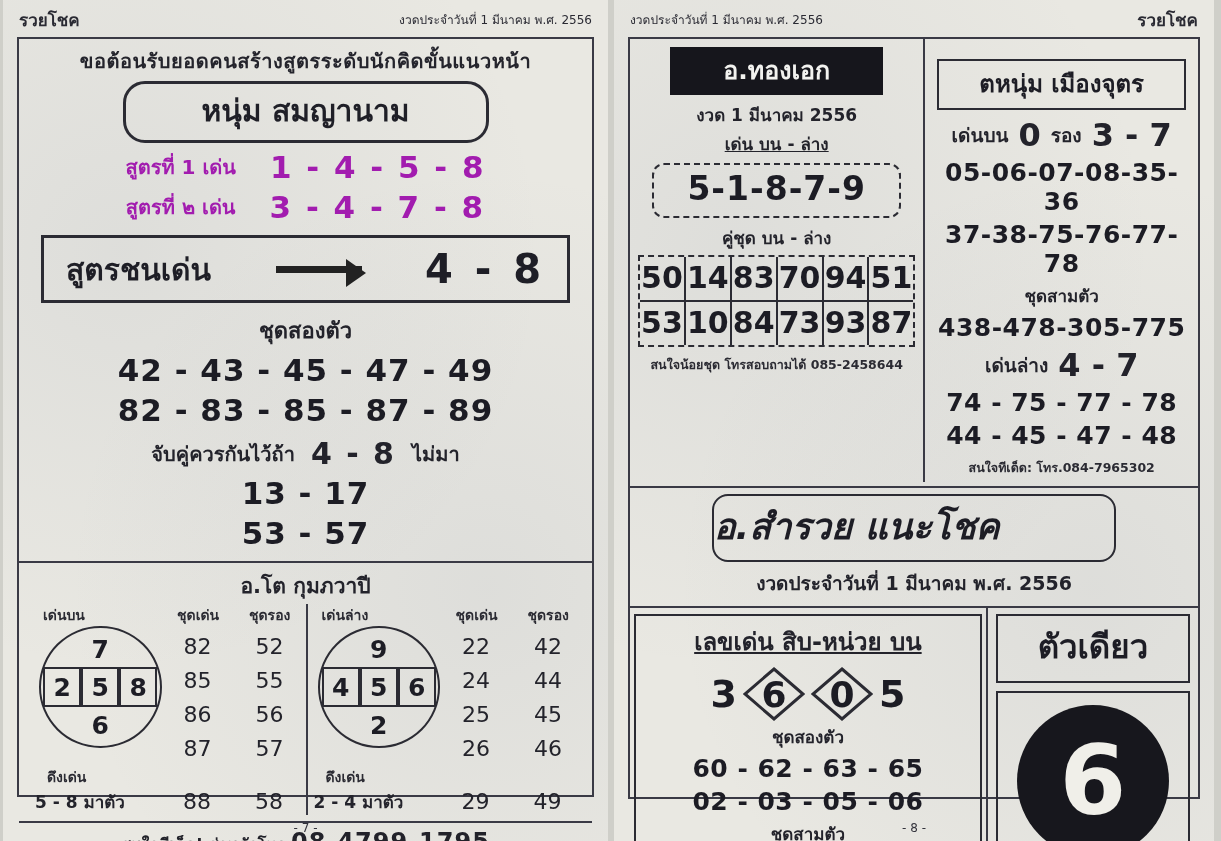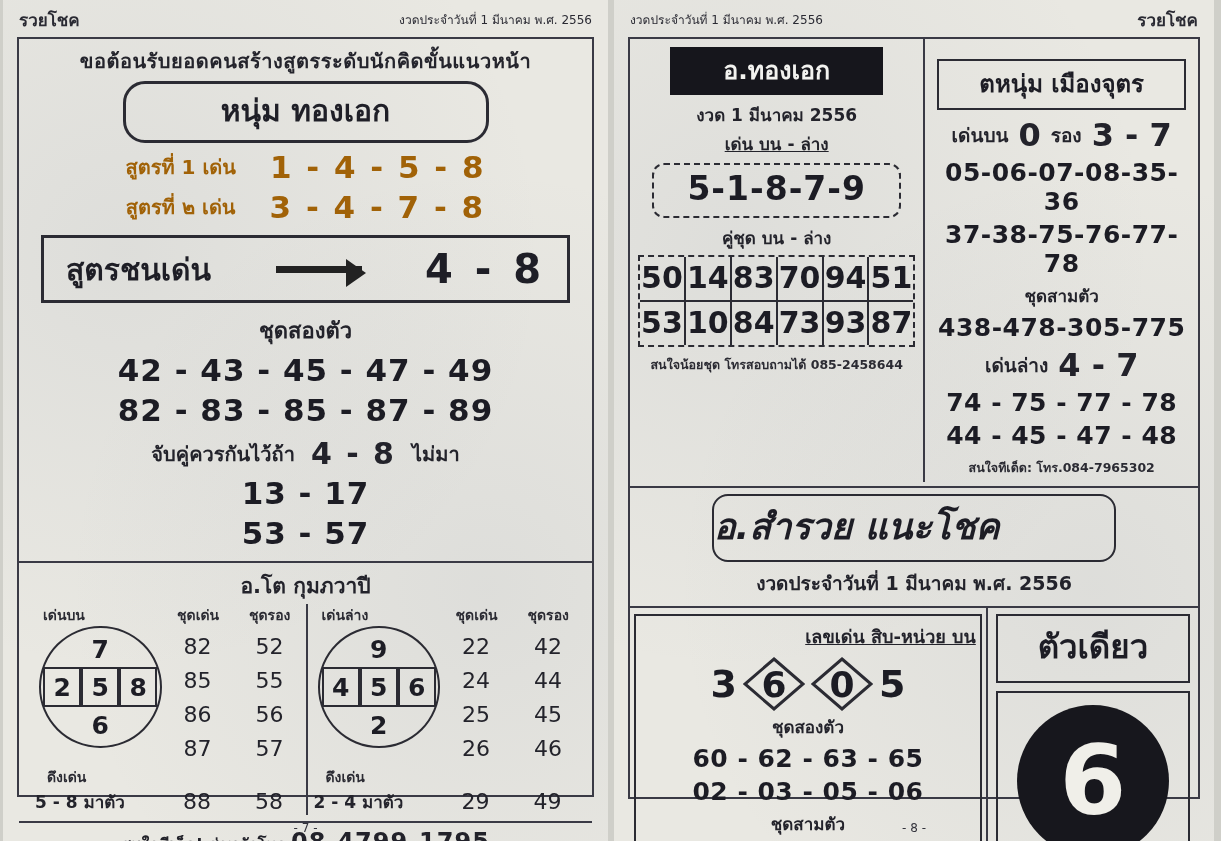--- a/index.html
+++ b/index.html
@@ -52,21 +52,21 @@
     text-align:center;font-size:20px;font-weight:bold;color:#24242c;
     padding:6px 0 2px 0;letter-spacing:.5px;
   }
   .name-box{
     margin:2px auto 6px auto;width:360px;text-align:center;
     border:3px solid #2b2b33;border-radius:22px;padding:3px 0 6px 0;
     font-size:30px;font-weight:bold;color:#1f1f27;
   }
   .row-formula{
     display:flex;align-items:center;justify-content:center;gap:20px;
-    font-size:20px;font-weight:bold;color:#a16207;margin:4px 0;
+    font-size:20px;font-weight:bold;color:#a21caf;margin:4px 0;
   }
   .row-formula .nums{font-size:31px;letter-spacing:2px;margin-left:14px;}
   .big-box{
     margin:10px 22px;border:3px solid #2b2b33;height:68px;
     display:flex;align-items:center;justify-content:space-between;
     padding:0 22px;box-sizing:border-box;
   }
   .big-box .lbl{font-size:30px;font-weight:bold;color:#1e1e26;}
   .arrow{flex:0 0 86px;height:0;border-top:7px solid #222;position:relative;margin:0 4px 0 6px;}
   .arrow:after{content:"";position:absolute;right:-4px;top:-14px;border-left:20px solid #222;border-top:14px solid transparent;border-bottom:14px solid transparent;}
@@ -144,21 +144,21 @@
     margin-top:4px;padding:6px 0 8px 0;
   }
   .r-namebox{
     margin:0 auto;width:400px;text-align:left;border:2px solid #2b2b33;border-radius:16px;
     padding:2px 0 5px 0;font-size:36px;font-weight:bold;font-style:italic;color:#1d1d25;
   }
   .r-date{text-align:center;font-size:19px;font-weight:bold;color:#23232b;margin-top:6px;}
   .r-bot{display:flex;}
   .rb-left{width:63%;box-sizing:border-box;border-right:2px solid #3a3a45;padding:6px 4px;}
   .rb-right{width:37%;box-sizing:border-box;padding:6px 8px;}
-  .rb-title{text-align:right;font-size:18px;font-weight:bold;color:#23232b;text-decoration:underline;}
+  .rb-title{text-align:center;font-size:24px;font-weight:bold;color:#23232b;text-decoration:underline;}
   .hex-row{display:flex;align-items:center;justify-content:center;gap:6px;margin:6px 0 2px 0;}
   .hex-row .plain{font-size:38px;font-weight:bold;color:#1c1c24;}
   .hexwrap{position:relative;width:62px;height:54px;display:flex;align-items:center;justify-content:center;}
   .hexwrap svg{position:absolute;inset:0;}
   .hexwrap span{position:relative;font-size:36px;font-weight:bold;color:#1c1c24;}
   .single-box{
     border:2px solid #2b2b33;text-align:center;font-size:33px;font-weight:bold;color:#1d1d25;
     padding:4px 0 8px 0;margin-bottom:8px;
   }
   .circle-big{
@@ -175,21 +175,21 @@
 
   <div class="page left">
     <div class="hdr">
       <span class="brand">รวยโชค</span>
       <span class="date">งวดประจำวันที่  1  มีนาคม  พ.ศ. 2556</span>
     </div>
 
     <div class="frame left">
       <div class="title-line">ขอต้อนรับยอดคนสร้างสูตรระดับนักคิดขั้นแนวหน้า</div>
 
-      <div class="name-box">หนุ่ม  ทองเอก</div>
+      <div class="name-box">หนุ่ม  สมญานาม</div>
 
       <div class="row-formula">
         <span>สูตรที่ 1 เด่น</span>
         <span class="nums">1 - 4 - 5 - 8</span>
       </div>
       <div class="row-formula">
         <span>สูตรที่ ๒ เด่น</span>
         <span class="nums">3 - 4 - 7 - 8</span>
       </div>
 

